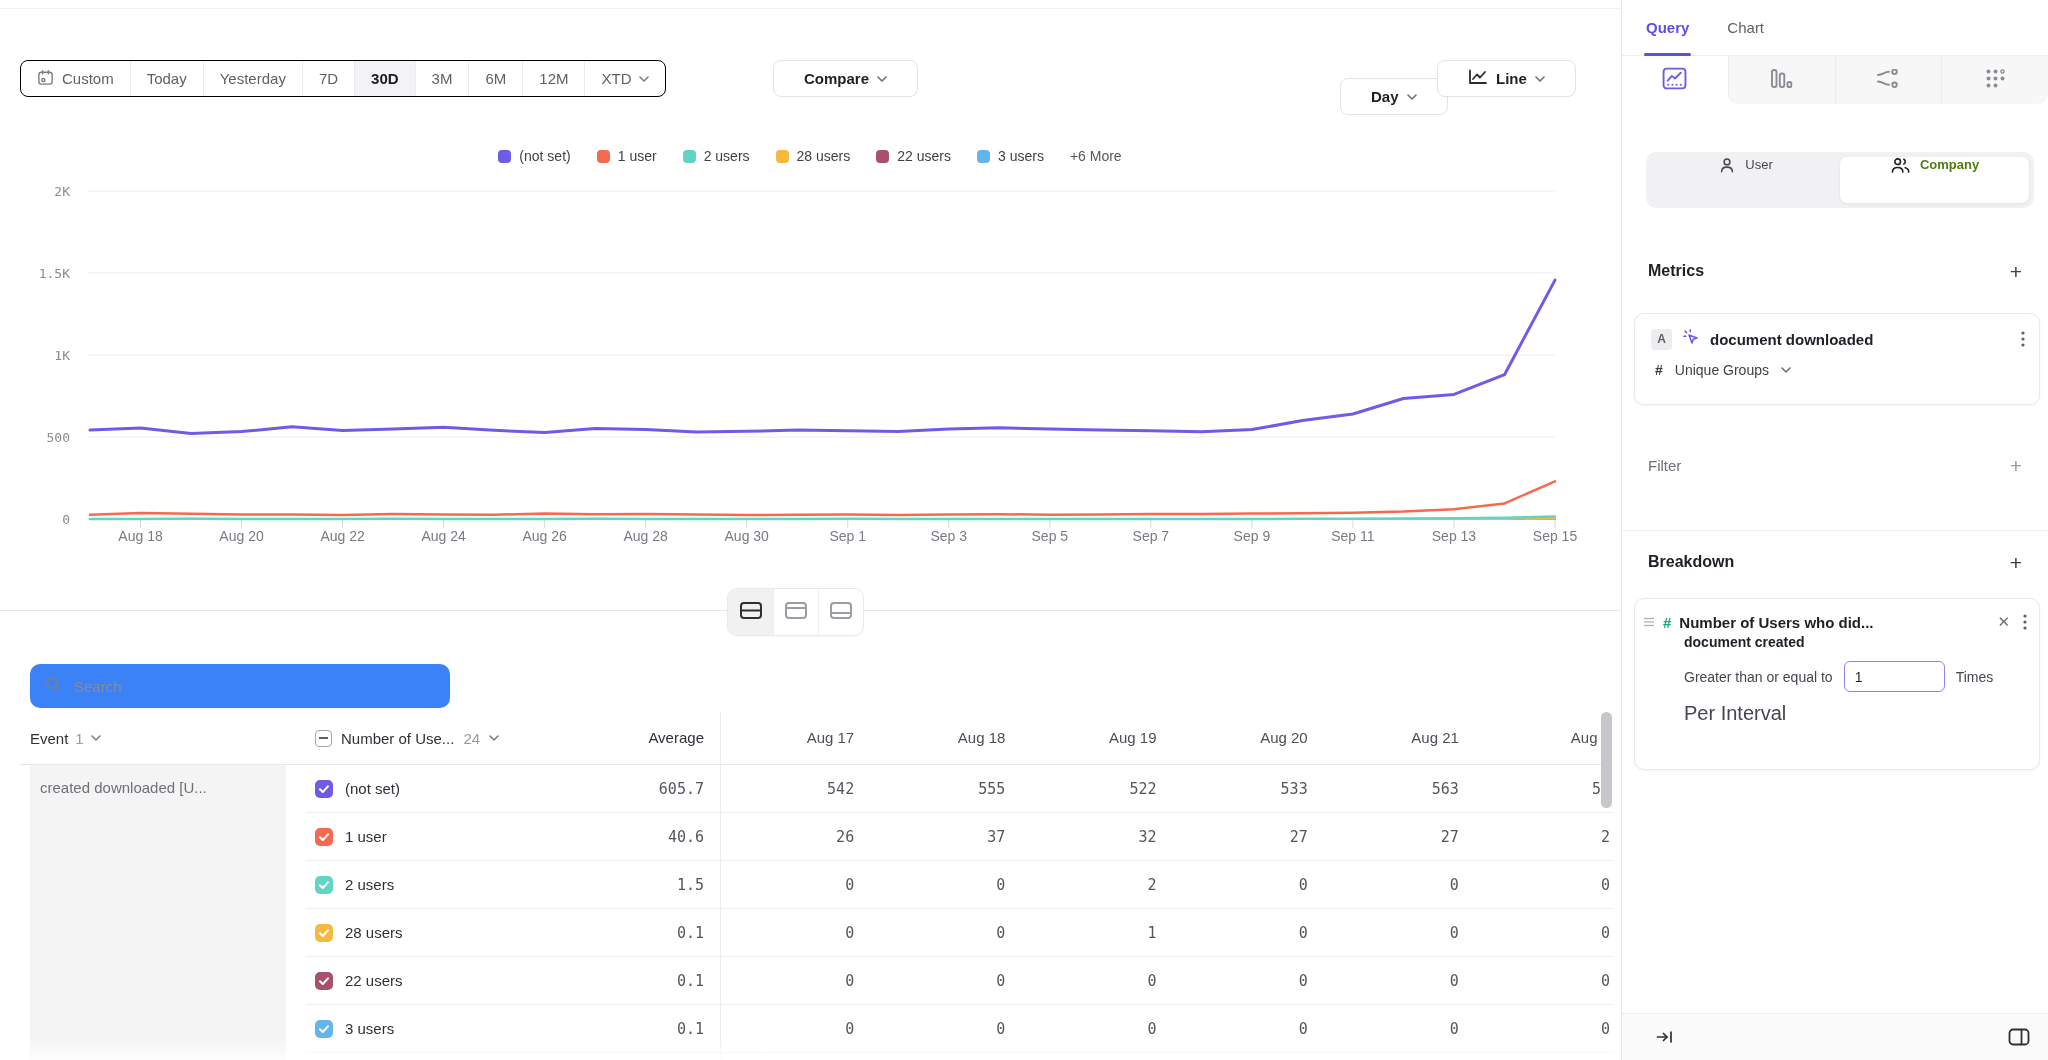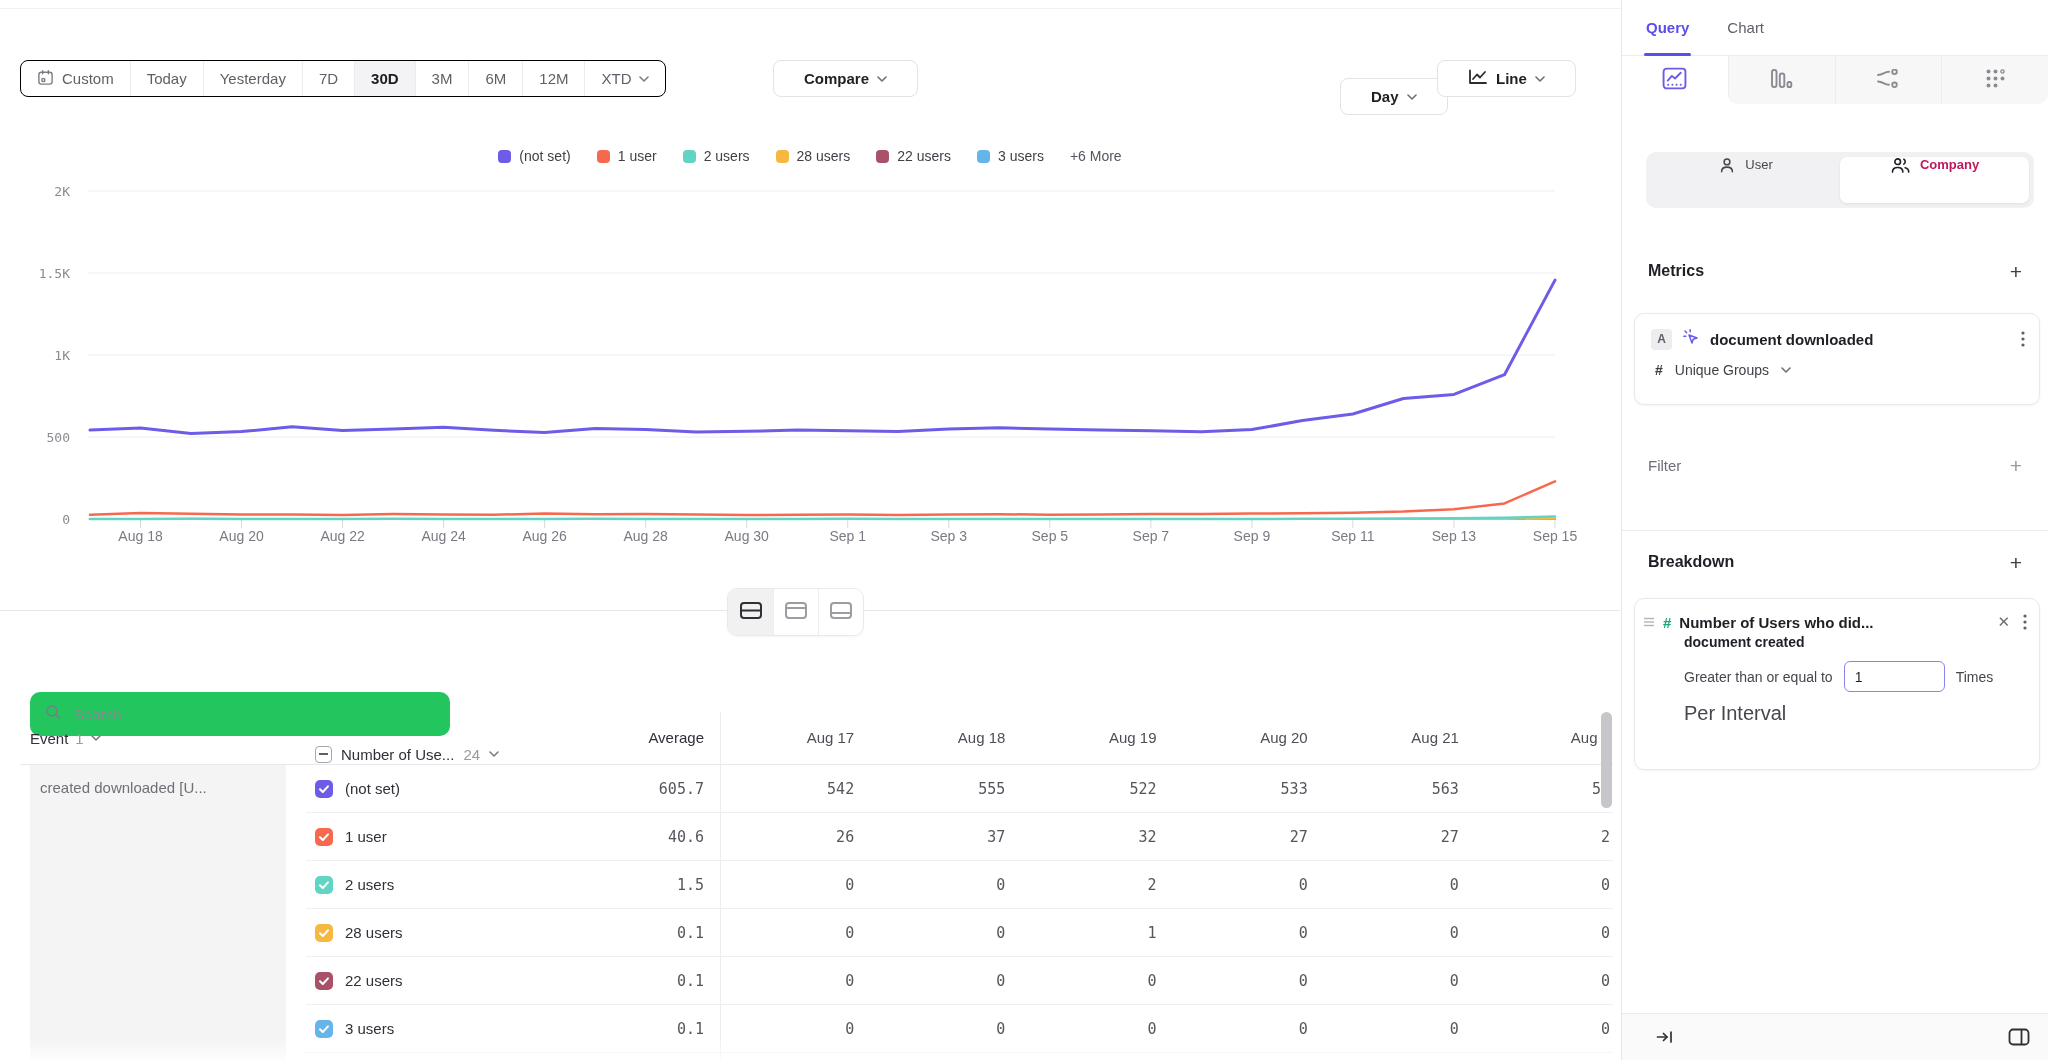--- a/index.html
+++ b/index.html
@@ -41,34 +41,34 @@
   
   .mid-divider { position:absolute; top:610px; left:0; width:1620px; height:1px; background:#e8e8ea; }
   .layout-toggle { position:absolute; top:588px; left:727px; display:flex; background:#fff;
     border:1px solid #e9e9ec; border-radius:10px; overflow:hidden; box-shadow:0 1px 2px rgba(0,0,0,.04); }
   .lt-btn { width:45px; height:46px; display:flex; align-items:center; justify-content:center;
     border-left:1px solid #efeff1; cursor:pointer; background:#fff; }
   .lt-btn:first-child { border-left:none; }
   .lt-btn.active { background:#f1f1f2; }
 
   
-  .searchbox { position:absolute; top:692px; left:30px; width:420px; height:44px;
-    background:#22c55e; border-radius:10px; display:flex; align-items:center; padding:0 14px; gap:12px; }
+  .searchbox { position:absolute; top:664px; left:30px; width:420px; height:44px;
+    background:#3b82f6; border-radius:10px; display:flex; align-items:center; padding:0 14px; gap:12px; }
   .searchbox input { flex:1; border:none; outline:none; background:transparent;
     font-size:15px; color:#2b2b31; font-family:"Liberation Sans",sans-serif; }
   .searchbox input::placeholder { color:#8a8a93; }
 
   
   .table { position:absolute; top:712px; left:0; width:1613px; height:348px; overflow:hidden; }
   .thead { position:absolute; top:0; left:0; width:1613px; height:53px; }
   .thead-line { position:absolute; top:52px; left:20px; right:0; height:1px; background:#e8e8ea; }
   .event-head { position:absolute; left:30px; top:0; height:52px; display:flex; align-items:center; gap:7px;
     font-size:15px; color:#2f3038; cursor:pointer; }
   .count { color:#9a9aa1; }
-  .group-head { position:absolute; left:315px; top:16px; height:52px; display:flex; align-items:center; gap:9px;
+  .group-head { position:absolute; left:315px; top:0; height:52px; display:flex; align-items:center; gap:9px;
     font-size:15px; color:#2f3038; cursor:pointer;justify-content:center; }
   .minusbox { width:17px; height:17px; border:1.5px solid #a7a7ae; border-radius:4px; background:#fff;
     display:flex; align-items:center; justify-content:center; }
   .minusbox i { display:block; width:9px; height:2px; background:#5f5f68; }
   .avg-col { position:absolute; left:530px; width:174px; text-align:right; }
   .head-avg { top:0; height:52px; line-height:52px; font-size:15px; color:#2f3038; }
   .date-cols { position:absolute; left:706px; width:907px; display:flex; }
   .date-cols > div { flex:1; text-align:right; padding-right:3px; overflow:hidden; white-space:nowrap; }
   .head-dates { top:0; height:52px; line-height:52px; font-size:15px; color:#4e4e57; }
   .vcol-line { position:absolute; left:720px; top:0; bottom:0; width:1px; background:#ececef; }
@@ -98,21 +98,21 @@
     background:#5b4fe9; border-radius:3px; }
   .icon-tabs { position:absolute; top:56px; left:0; right:0; height:48px; display:flex; }
   .itab { flex:1; display:flex; align-items:center; justify-content:center; cursor:pointer; background:#fff; }
   .itab.gray { background:#f7f7f8; border-left:1px solid #ececef; }
   .itab.rl { border-bottom-left-radius:10px; }
   .itab.rr { border-bottom-right-radius:10px; }
   .toggle { position:absolute; top:152px; left:24px; width:388px; height:56px; background:#f1f1f3;
     border-radius:10px; padding:5px; display:flex; }
   .seg { flex:1; display:flex; align-items:flex-start; justify-content:center; gap:9px; border-radius:7px;
     font-size:13px; color:#46464e; cursor:pointer; }
-  .seg.active { background:#fff; color:#be185d; font-weight:600; box-shadow:0 1px 3px rgba(0,0,0,.08); }
+  .seg.active { background:#fff; color:#4d7c0f; font-weight:600; box-shadow:0 1px 3px rgba(0,0,0,.08); }
   .sect-head { position:absolute; left:26px; right:26px; height:26px; display:flex;
     justify-content:space-between; align-items:center; }
   .sect-head .title { font-size:16px; font-weight:700; color:#1f1f26; }
   .sect-head .title.soft { font-weight:400; font-size:15px; color:#6f6f78; }
   .plus { font-size:21px; font-weight:400; color:#3f3f46; cursor:pointer; line-height:1; }
   .plus.soft { color:#9a9aa1; }
   .card { position:absolute; left:12px; width:406px; background:#fff; border:1px solid #e9e9ec;
     border-radius:10px; box-shadow:0 1px 3px rgba(0,0,0,.05); }
   .m-card { top:313px; height:92px; padding:14px 12px 12px 16px; }
   .m-row1 { display:flex; align-items:center; gap:10px; }

